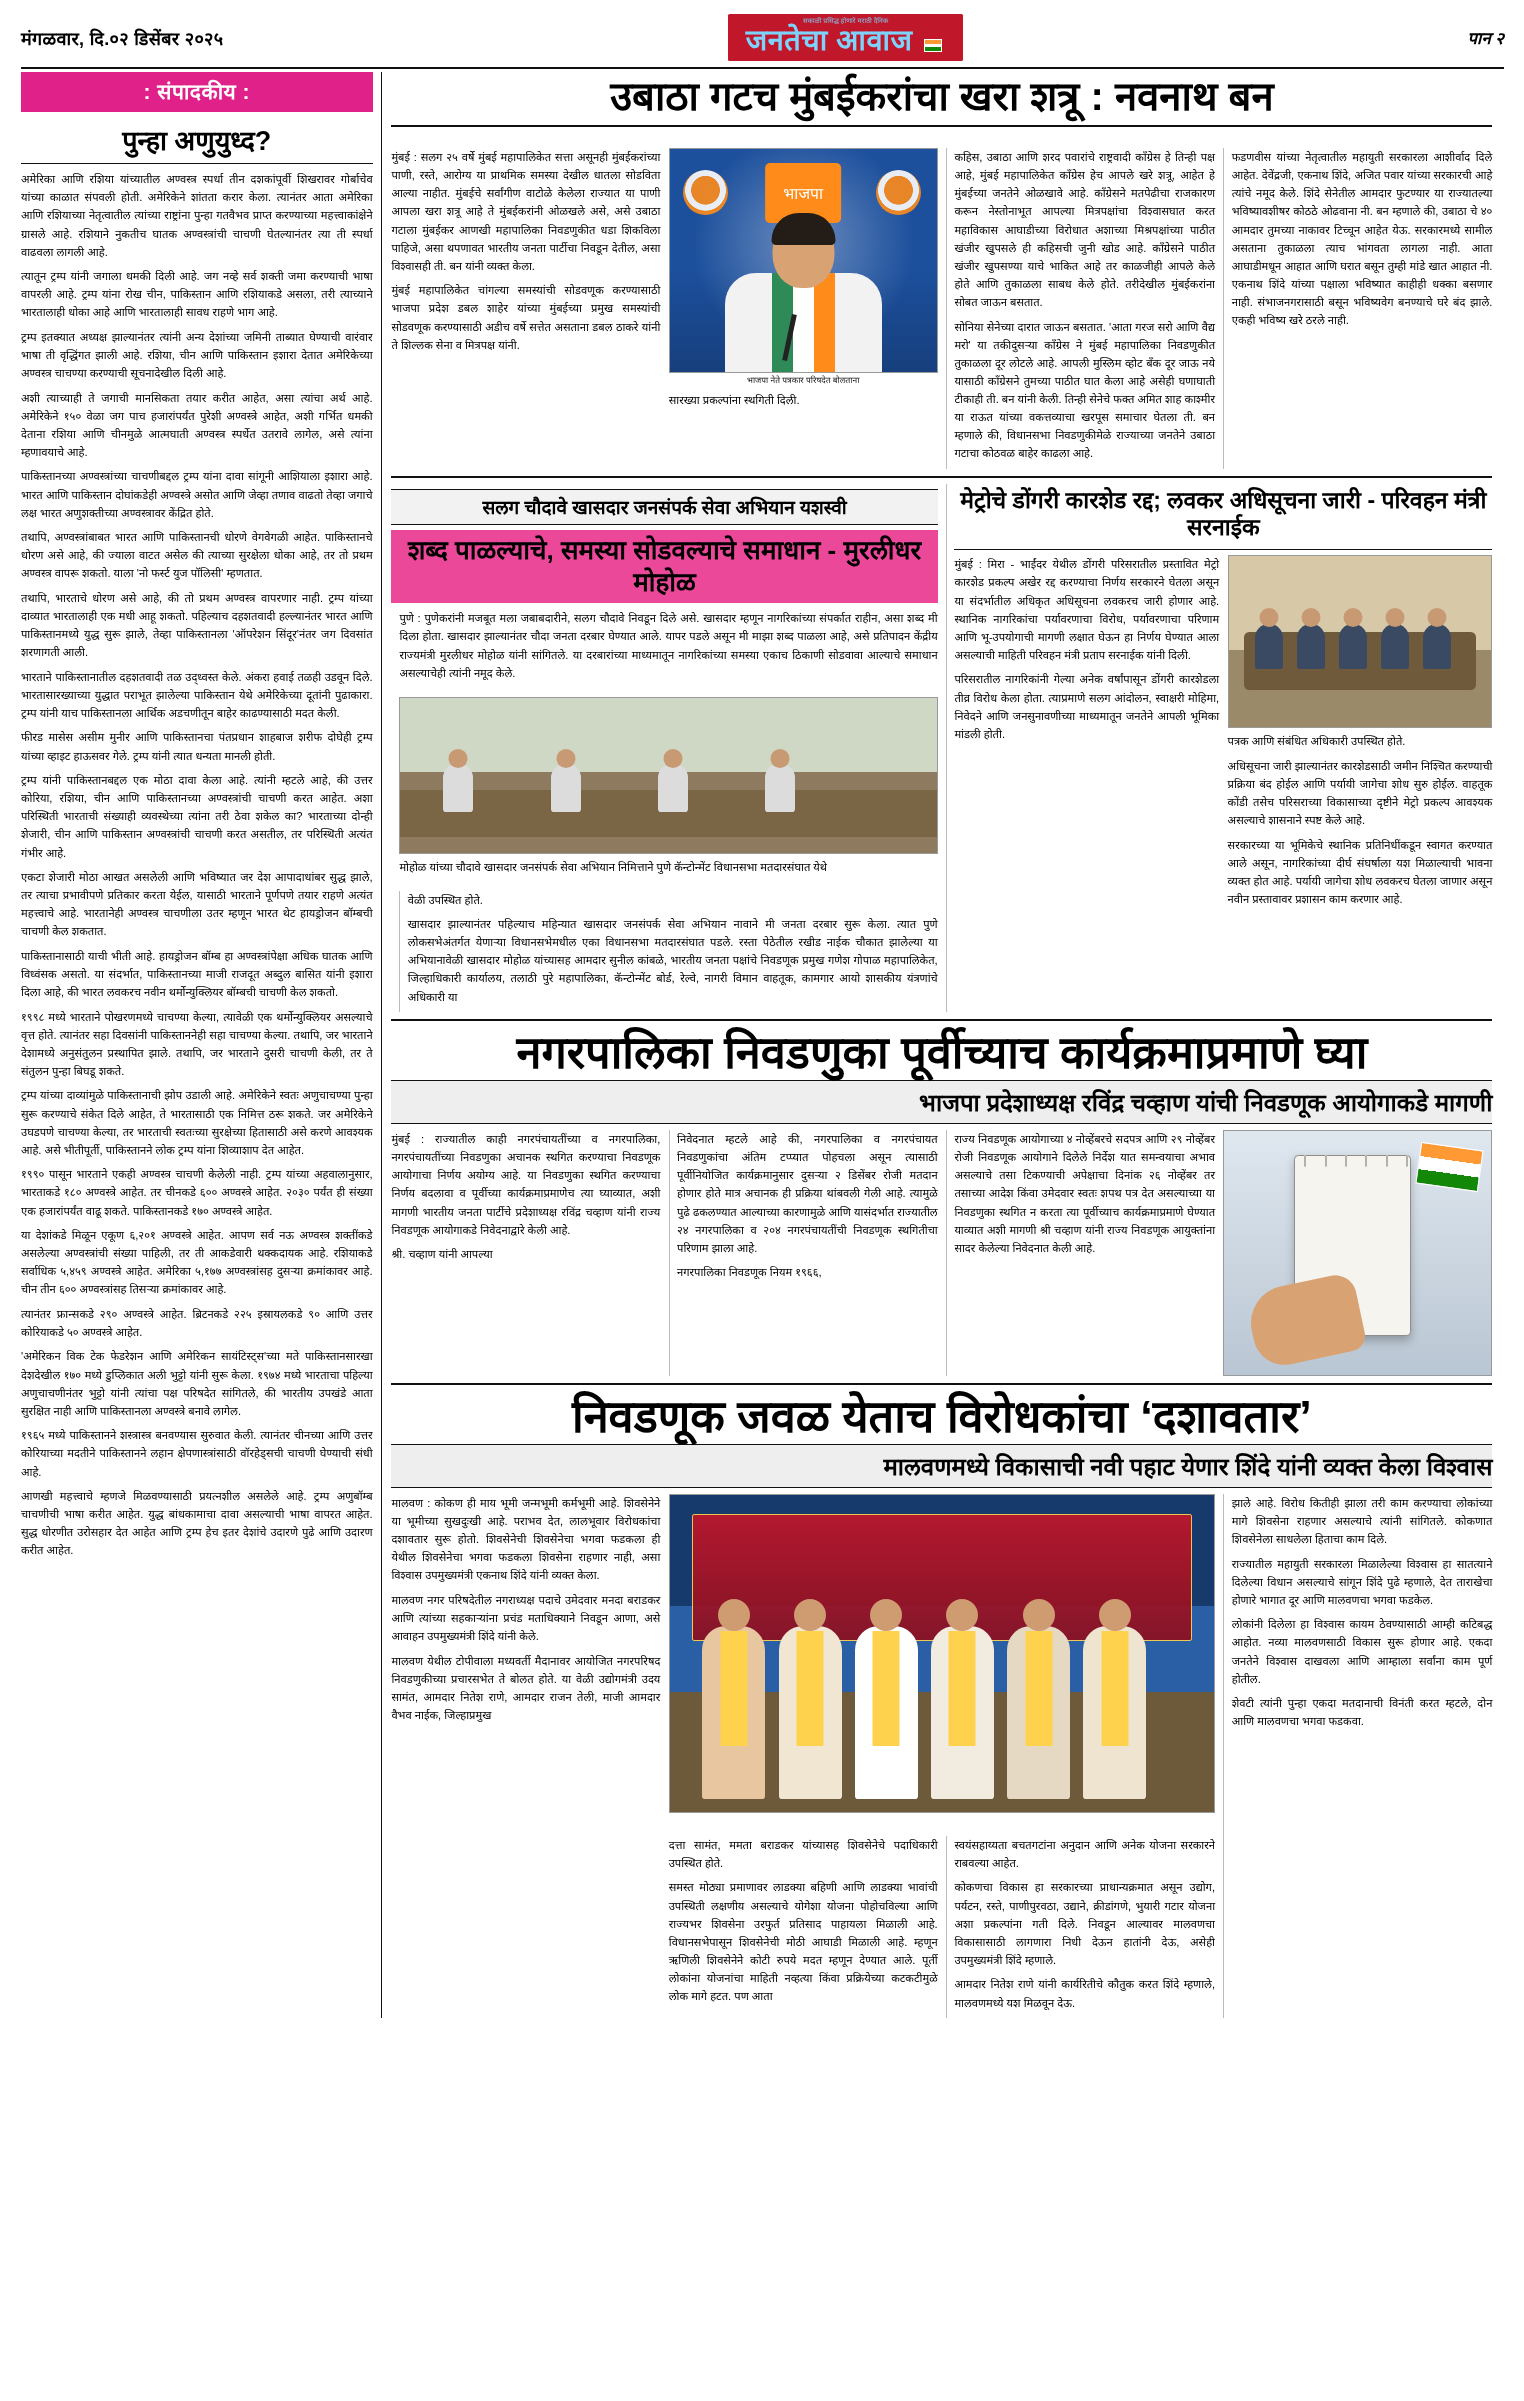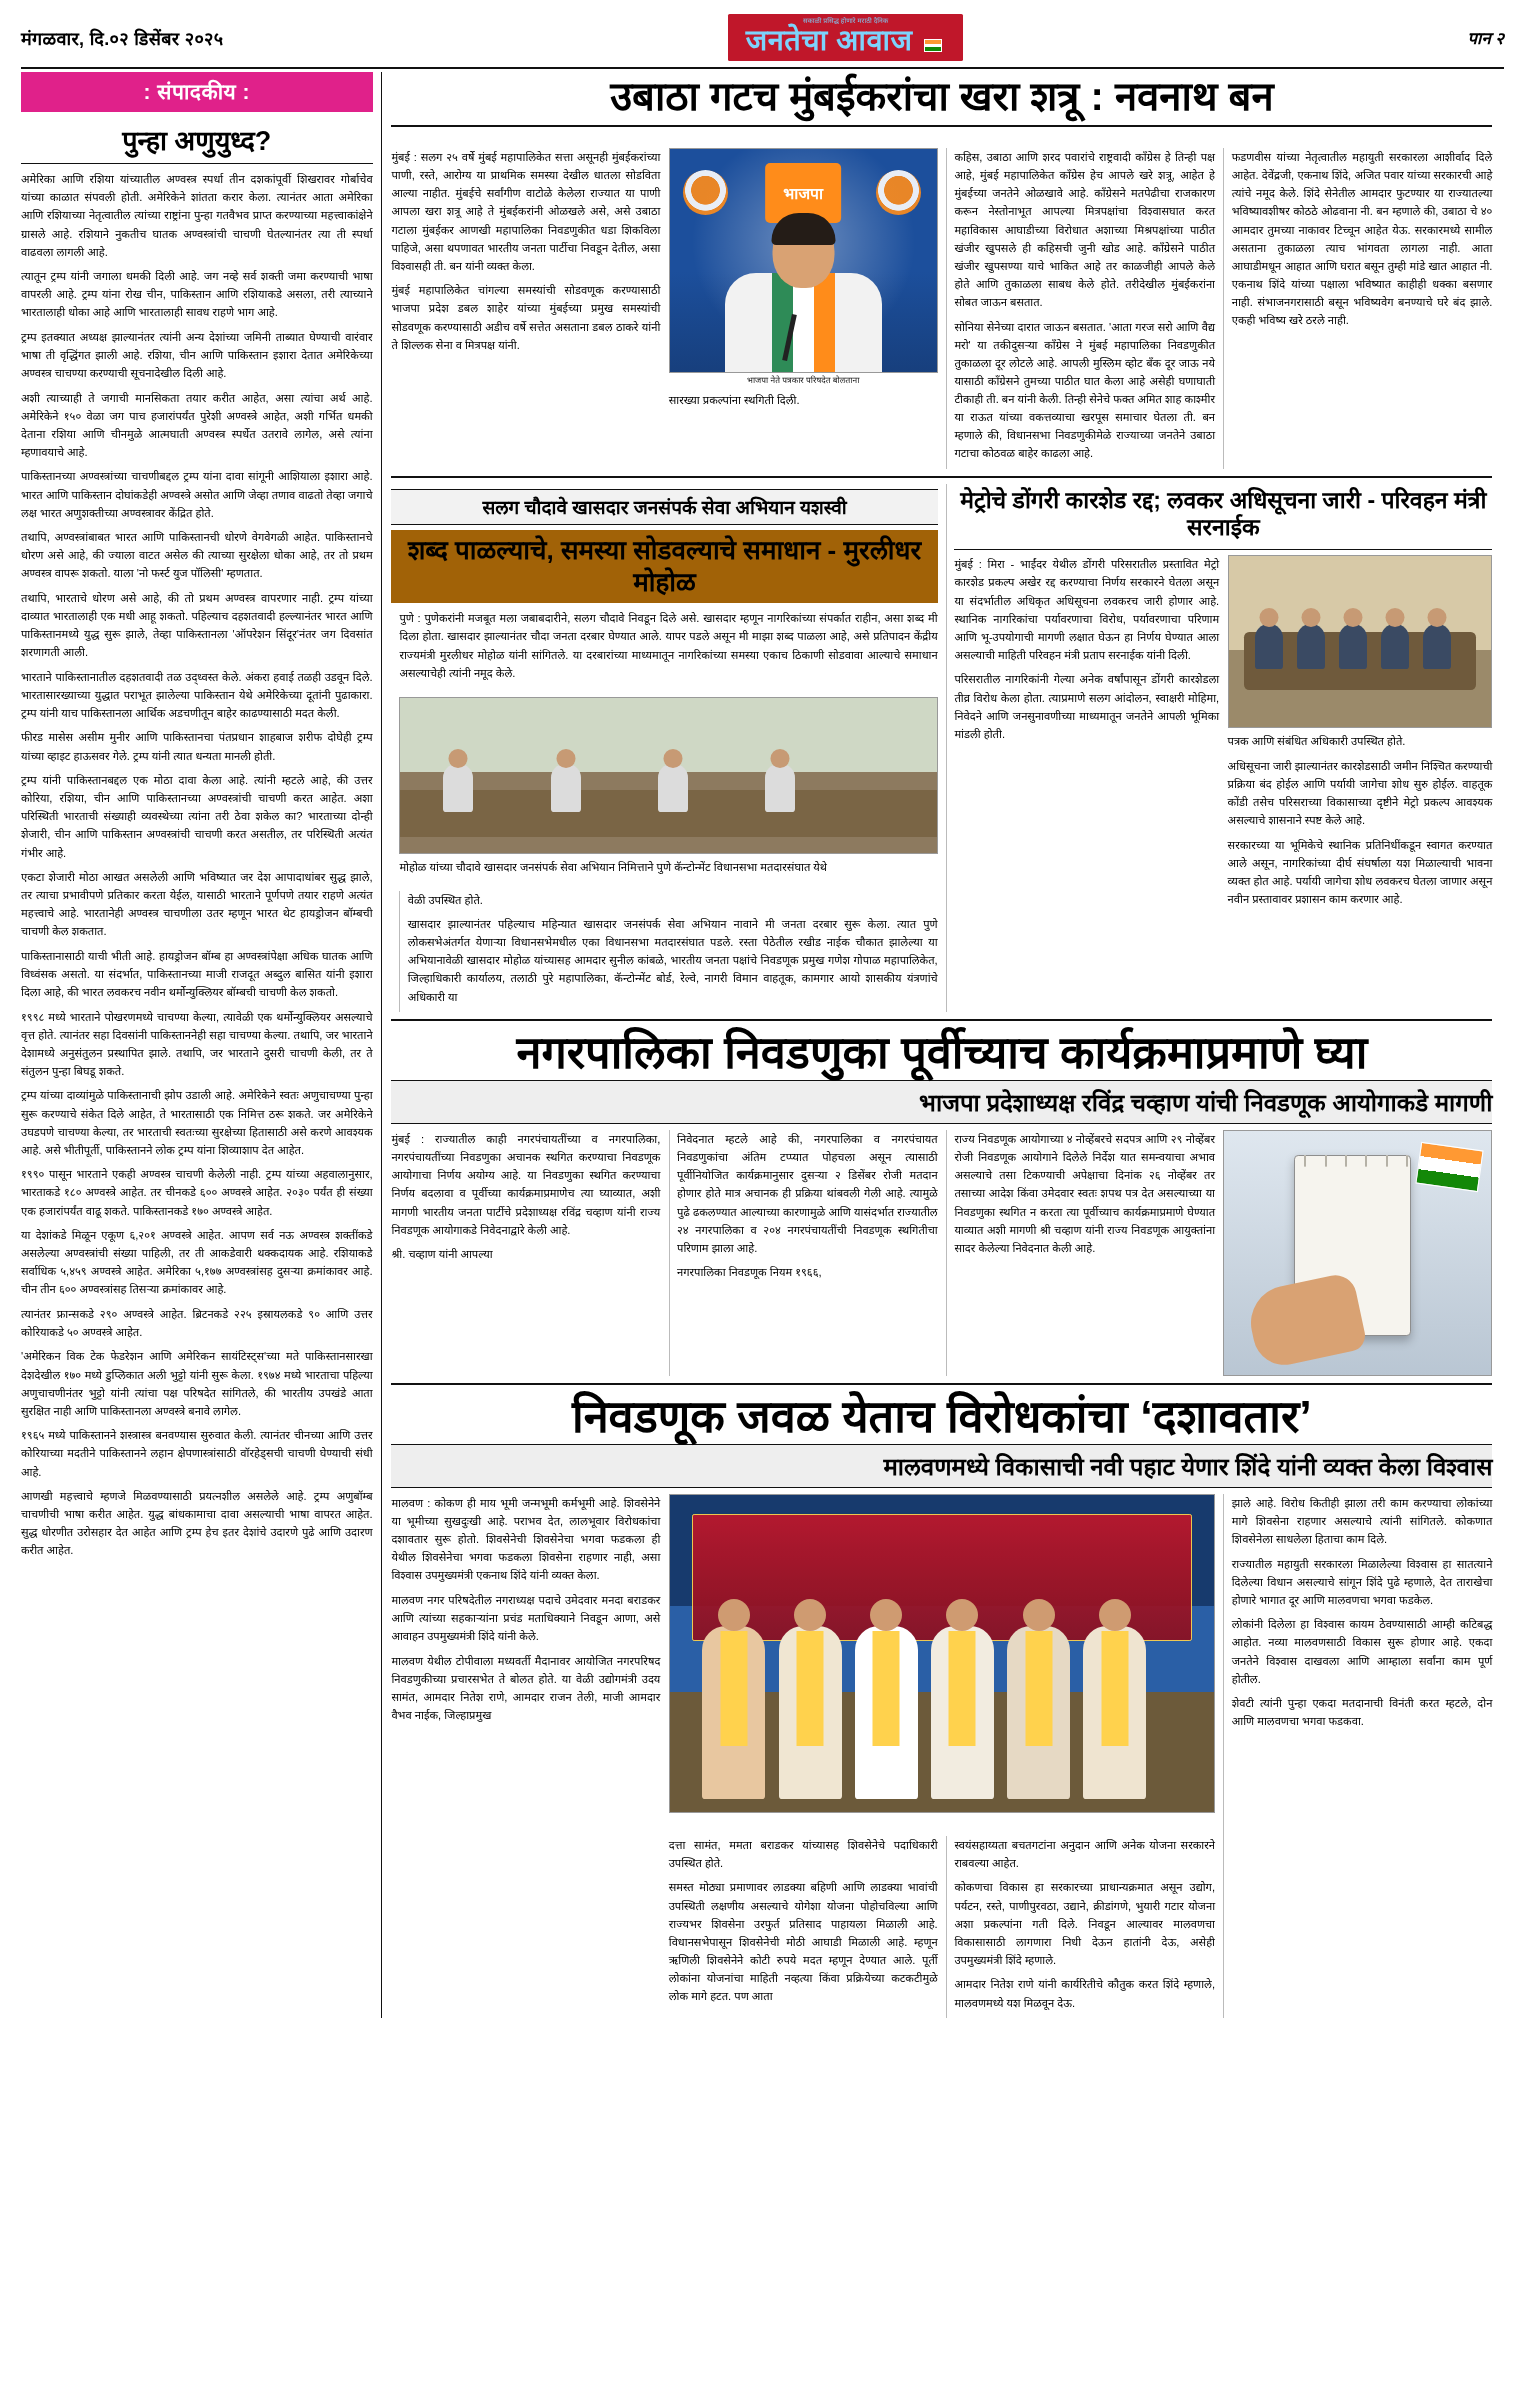--- a/index.html
+++ b/index.html
@@ -162,21 +162,21 @@
   }
   .ph-podium .lotusA, .ph-podium .lotusB {
     position:absolute; width:45px; height:45px; border-radius:50%;
     background:radial-gradient(circle at 50% 45%, #ff8c1a 0 42%, #ffffff 44% 60%, #ff8c1a 62% 100%);
     opacity:.9;
   }
   .ph-podium .lotusA { left:13.6px; top:21px; }
   .ph-podium .lotusB { right:15.7px; top:21px; }
   .ph-podium .banner {
     position:absolute; left:50%; transform:translateX(-50%); top:13.6px;
-    background:#ff8c1a; color:#fff; font-size:15.7px; font-weight:bold;
+    background:#ff8c1a; color:#fff; font-size:15.7px; font-weight:normal;
     padding:19px 18px; border-radius:5px; white-space:nowrap;
   }
   .ph-podium .person {
     position:absolute; left:50%; transform:translateX(-50%); bottom:0;
     width:173px; height:157px;
   }
   .ph-podium .head {
     position:absolute; left:50%; transform:translateX(-50%); top:0;
     width:62px;height:73px;border-radius:50% 50% 46% 46%;
     background:#d9a273;
@@ -286,21 +286,21 @@
   .cap-under {
     font-size:8.4px; line-height:1.35; color:#222; padding:2.1px 1px 4.2px 1px; text-align:center;
   }
   .big-head {
     font-size:45px; font-weight:bold; text-align:center; line-height:1.1; margin:6.3px 0 3.1px 0;
   }
   .grey-strip {
     background:#eeeeee; border-top:1px solid #111; border-bottom:1px solid #111;
     text-align:right; font-size:24px; font-weight:bold; padding:4.2px 0; margin:3.1px 0 6.3px 0;
   }
-  .tint2 { background:#a16207; }
+  .tint2 { background:#ec4899; }
 </style>
 </head>
 <body>
 
 <div class="page">
 
   <div class="masthead">
     <div class="date">मंगळवार, दि.०२ डिसेंबर २०२५</div>
     <div class="logo-wrap">
       <div class="logo-band">

